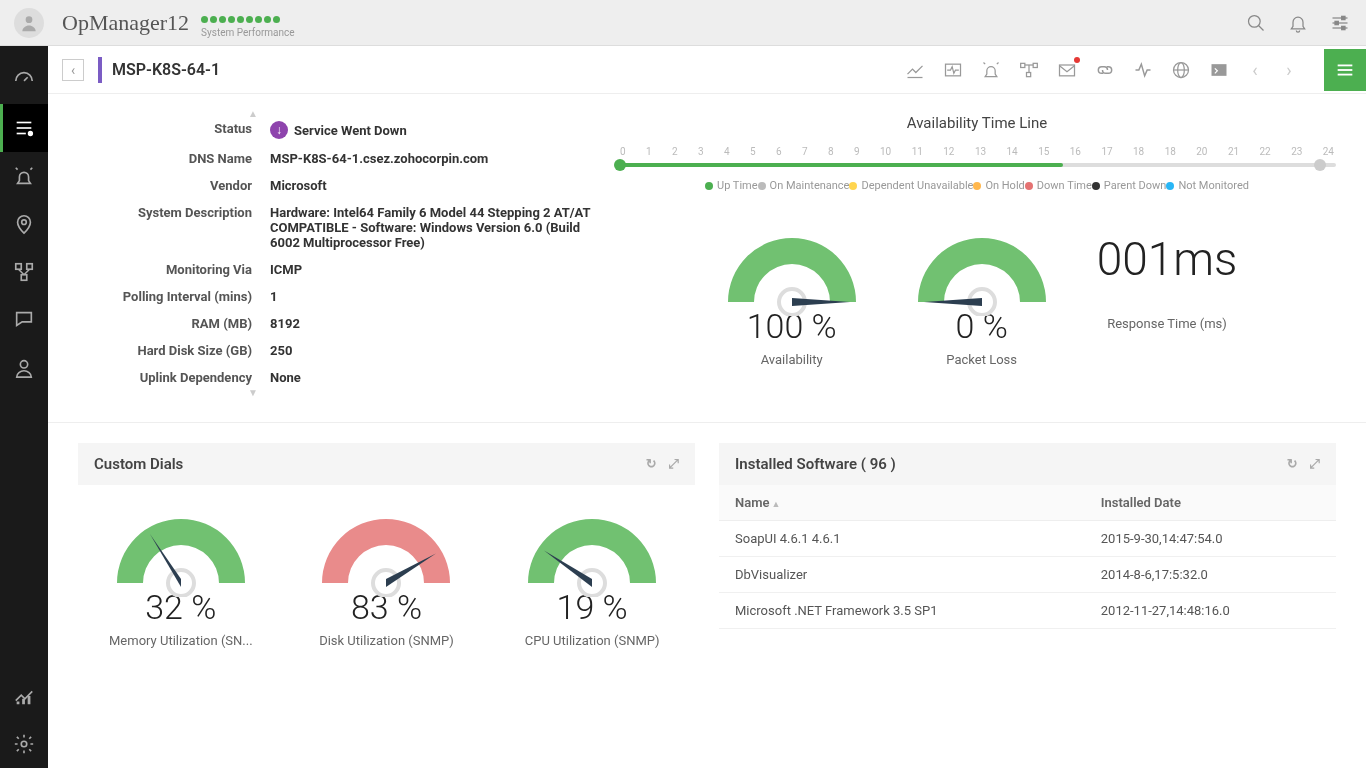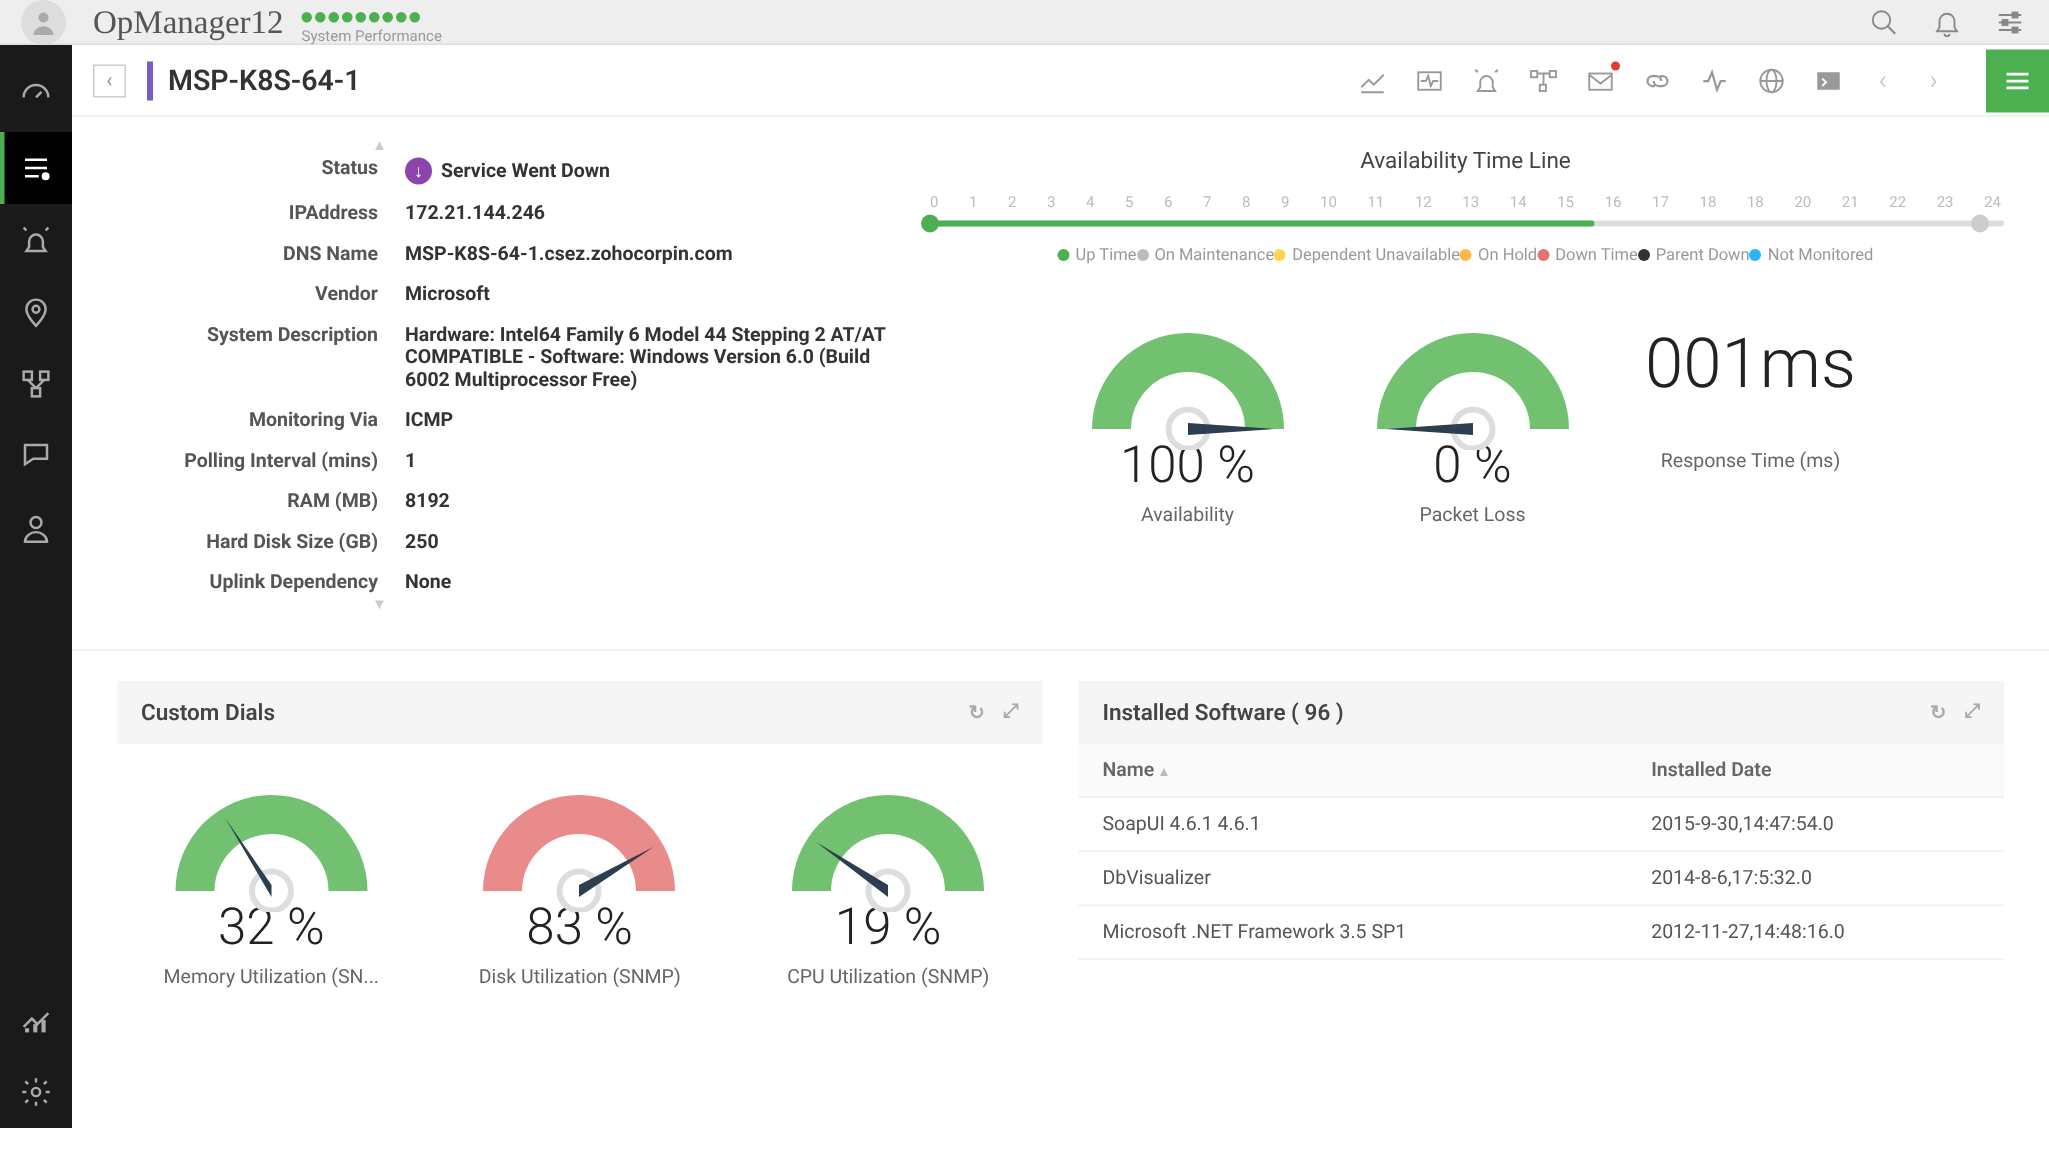--- a/index.html
+++ b/index.html
@@ -1,17 +1,17 @@
 <!DOCTYPE html>
 <html><head>
 <meta charset="utf-8">
 <style>
 * { margin:0; padding:0; box-sizing:border-box; font-family:-apple-system,BlinkMacSystemFont,"Segoe UI",Roboto,sans-serif; }
 body { width:1366px; height:768px; overflow:hidden; background:#fff; color:#333; }
-.topbar { height:30px; background:#eee; display:flex; align-items:center; padding:0 14px; border-bottom:1px solid #ddd; }
+.topbar { height:46px; background:#eee; display:flex; align-items:center; padding:0 14px; border-bottom:1px solid #ddd; }
 .avatar { width:30px; height:30px; border-radius:50%; background:#ddd; display:flex; align-items:center; justify-content:center; }
 .avatar svg { width:20px; height:20px; fill:#aaa; }
 .brand { font-size:22px; font-weight:300; color:#555; margin-left:18px; font-family:Georgia,serif; }
 .perf { margin-left:12px; }
 .perf-dots span { display:inline-block; width:7px; height:7px; border-radius:50%; background:#4caf50; margin-right:2px; }
 .perf-label { font-size:10px; color:#999; display:block; }
 .spacer { flex:1; }
 .top-icon { width:24px; height:24px; margin-left:18px; color:#888; cursor:pointer; display:flex; align-items:center; justify-content:center; }
 .top-icon svg { width:20px; height:20px; stroke:#888; fill:none; stroke-width:1.5; }
 .sliders-icon svg rect { fill:#888; }
@@ -20,21 +20,21 @@
 .side-item { width:48px; height:48px; display:flex; align-items:center; justify-content:center; color:#aaa; cursor:pointer; position:relative; }
 .side-item.active { background:#000; }
 .side-item.active::before { content:''; position:absolute; left:0; top:0; bottom:0; width:3px; background:#4caf50; }
 .side-item svg { width:22px; height:22px; stroke:#aaa; fill:none; stroke-width:1.8; }
 .side-item.active svg { stroke:#fff; }
 .side-bottom { margin-top:auto; }
 .main { flex:1; display:flex; flex-direction:column; background:#fff; overflow:hidden; }
 .device-bar { height:48px; display:flex; align-items:center; padding:0 14px; border-bottom:1px solid #eee; background:#fff; }
 .collapse-btn { width:22px; height:22px; display:flex; align-items:center; justify-content:center; border:1px solid #ccc; color:#999; font-size:14px; cursor:pointer; margin-right:14px; }
 .dev-accent { width:4px; height:26px; background:#7b5cc4; margin-right:10px; }
-.dev-name { font-size:19px; font-weight:600; color:#333; }
+.dev-name { font-size:16px; font-weight:600; color:#333; }
 .dev-meta { font-size:13px; color:#999; margin-left:6px; }
 .dev-sep { color:#ccc; margin:0 4px; }
 .dev-icons { margin-left:auto; display:flex; align-items:center; gap:16px; }
 .dev-icon { width:22px; height:22px; color:#999; cursor:pointer; display:flex; align-items:center; justify-content:center; position:relative; }
 .dev-icon svg { width:20px; height:20px; }
 .dev-icon .reddot { position:absolute; top:-2px; right:-2px; width:6px; height:6px; border-radius:50%; background:#e53935; }
 .nav-arrow { width:18px; color:#ccc; font-size:18px; cursor:pointer; text-align:center; }
 .menu-btn { width:42px; height:42px; background:#4caf50; display:flex; align-items:center; justify-content:center; cursor:pointer; margin-left:10px; margin-right:-14px; }
 .menu-btn svg { stroke:#fff; stroke-width:2; }
 .content { flex:1; overflow-y:auto; padding:20px 30px; }
@@ -268,24 +268,20 @@
                 <tr>
                   <td>Status</td>
                   <td>
                     <div class="status-val">
                       <span class="status-ico">↓</span>
                       <span>Service Went Down</span>
                     </div>
                   </td>
                 </tr>
             <tr>
-                  <td>IPAddress</td>
-                  <td>172.21.144.246</td>
-                </tr>
-            <tr>
                   <td>DNS Name</td>
                   <td>MSP-K8S-64-1.csez.zohocorpin.com</td>
                 </tr>
             <tr>
                   <td>Vendor</td>
                   <td>Microsoft</td>
                 </tr>
             <tr>
                   <td>System Description</td>
                   <td style="max-width:300px;">Hardware: Intel64 Family 6 Model 44 Stepping 2 AT/AT COMPATIBLE - Software: Windows Version 6.0 (Build 6002 Multiprocessor Free)</td>

